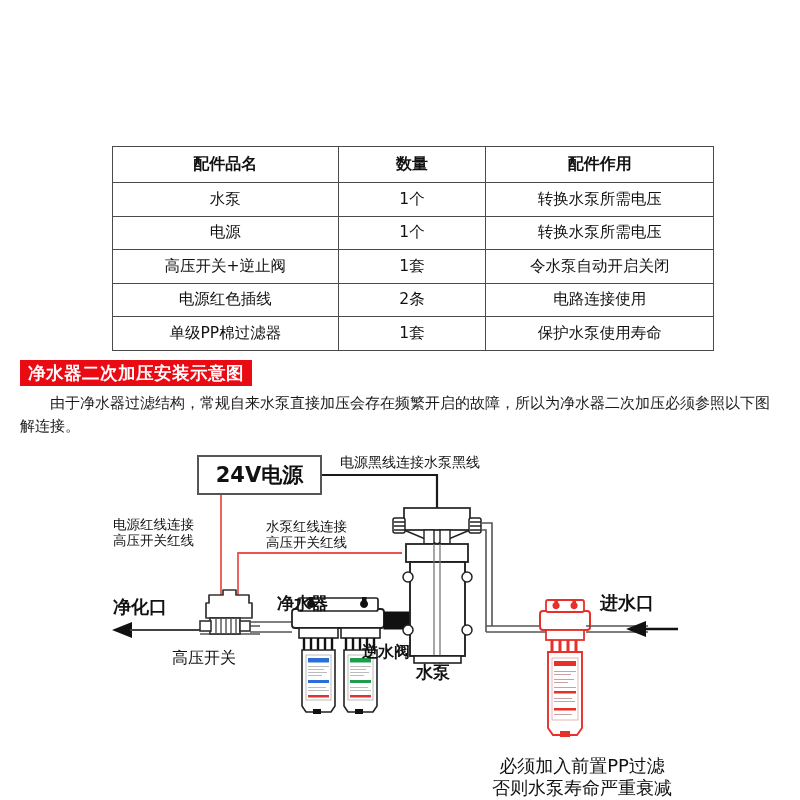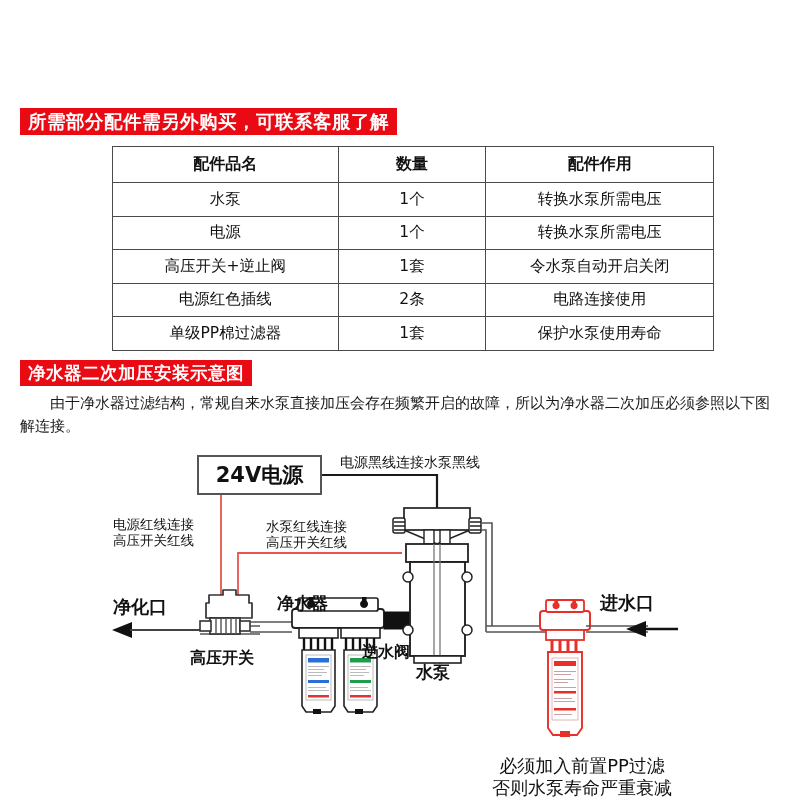--- a/index.html
+++ b/index.html
@@ -133,35 +133,34 @@
     background: #fff;
     display: flex; align-items: center; justify-content: center;
     font-size: 21px; font-weight: bold; color: #111;
     font-family: "DejaVu Sans", "Liberation Sans", sans-serif;
   }
 
   .lbl-black-wire  { left: 340px; top: 14px;  font-size: 14px; }
   .lbl-red-psu     { left: 113px; top: 76px;  font-size: 13.5px; }
   .lbl-red-pump    { left: 266px; top: 78px;  font-size: 13.5px; }
   .lbl-outlet      { left: 113px; top: 156px; font-size: 18px; font-weight: bold; }
-  .lbl-hpswitch    { left: 172px; top: 208px; font-size: 16px; font-weight: bold; margin-left: 18px; }
+  .lbl-hpswitch    { left: 172px; top: 208px; font-size: 16px; font-weight: normal; }
   .lbl-purifier    { left: 277px; top: 153px; font-size: 17px; font-weight: bold; }
   .lbl-checkvalve  { left: 362px; top: 204px; font-size: 16px; font-weight: bold;
                      width: 18px; line-height: 1.05; }
   .lbl-pump        { left: 416px; top: 222px; font-size: 17px; font-weight: bold; }
   .lbl-inlet       { left: 600px; top: 152px; font-size: 18px; font-weight: bold; text-align: right; }
   .lbl-note        { left: 492px; top: 315px; font-size: 18px; text-align: center; }
 </style>
 </head>
 <body>
 
 <div id="page">
 
 
-  <div class="red-banner" id="banner-parts">所需部分配件需另外购买，可联系客服了解</div>
 
   <table id="parts-table">
     <thead>
       <tr>
         <th class="c-name">配件品名</th>
         <th class="c-qty">数量</th>
         <th class="c-func">配件作用</th>
       </tr>
     </thead>
     <tbody>

